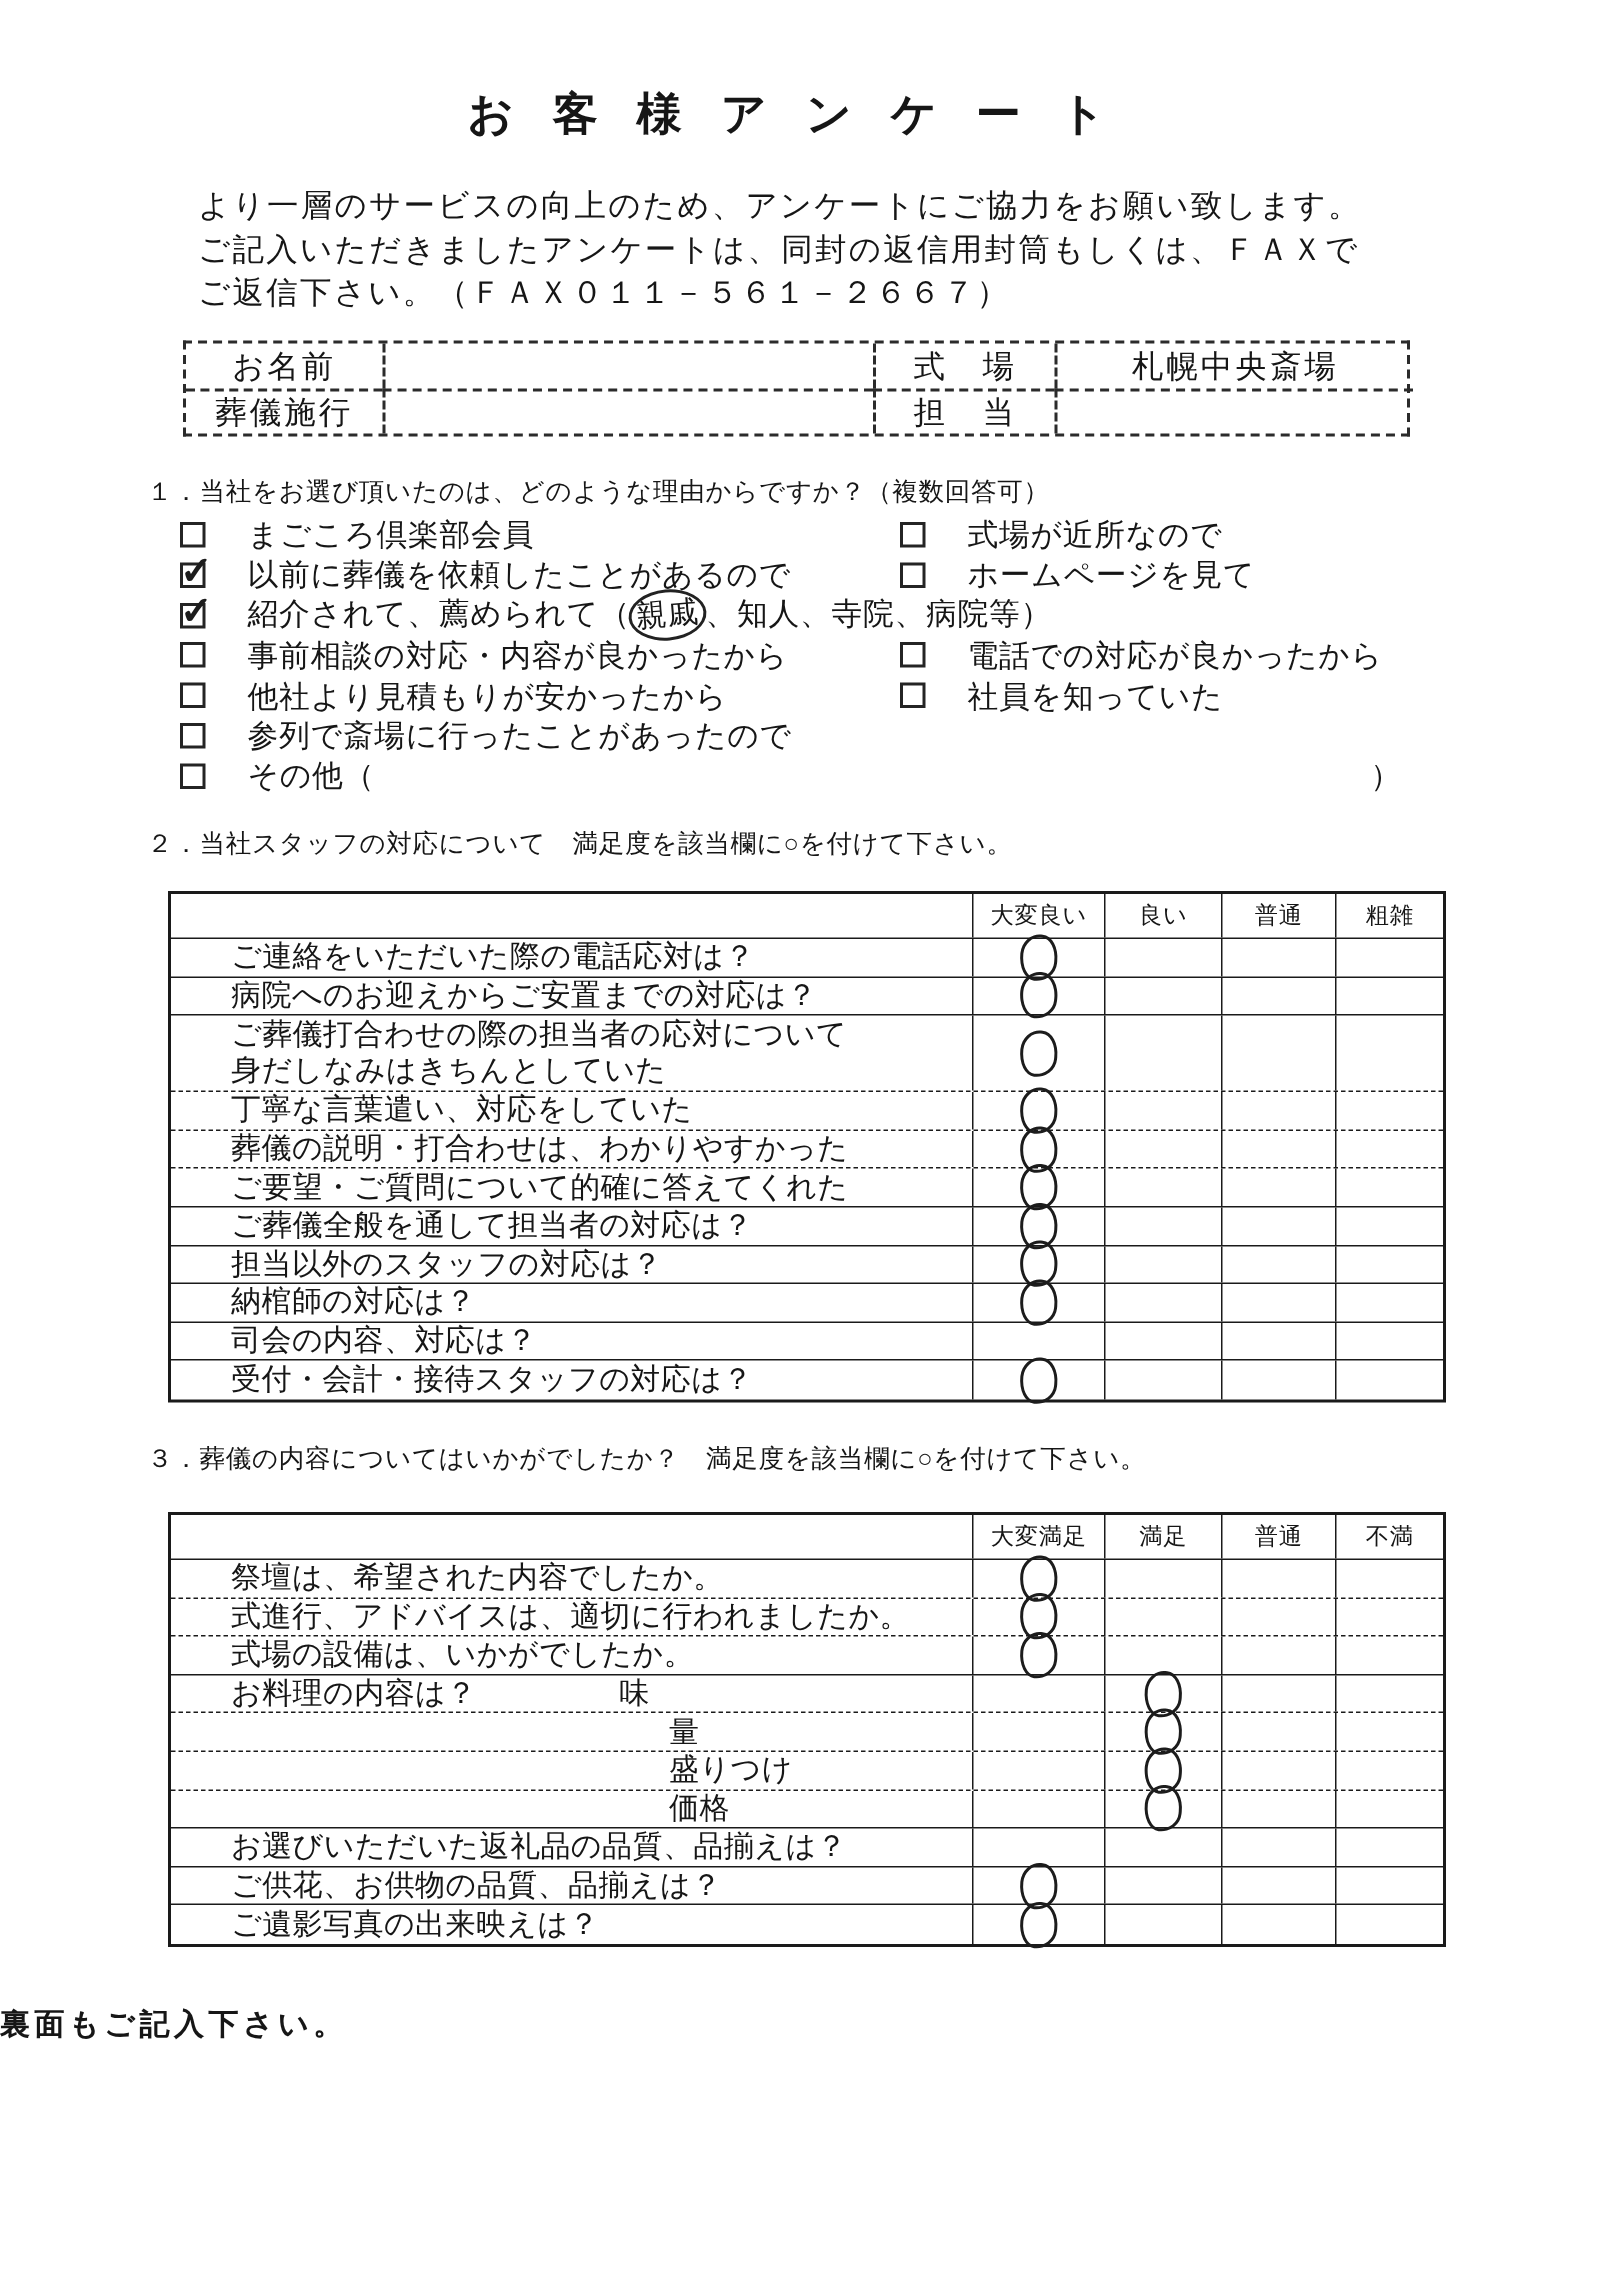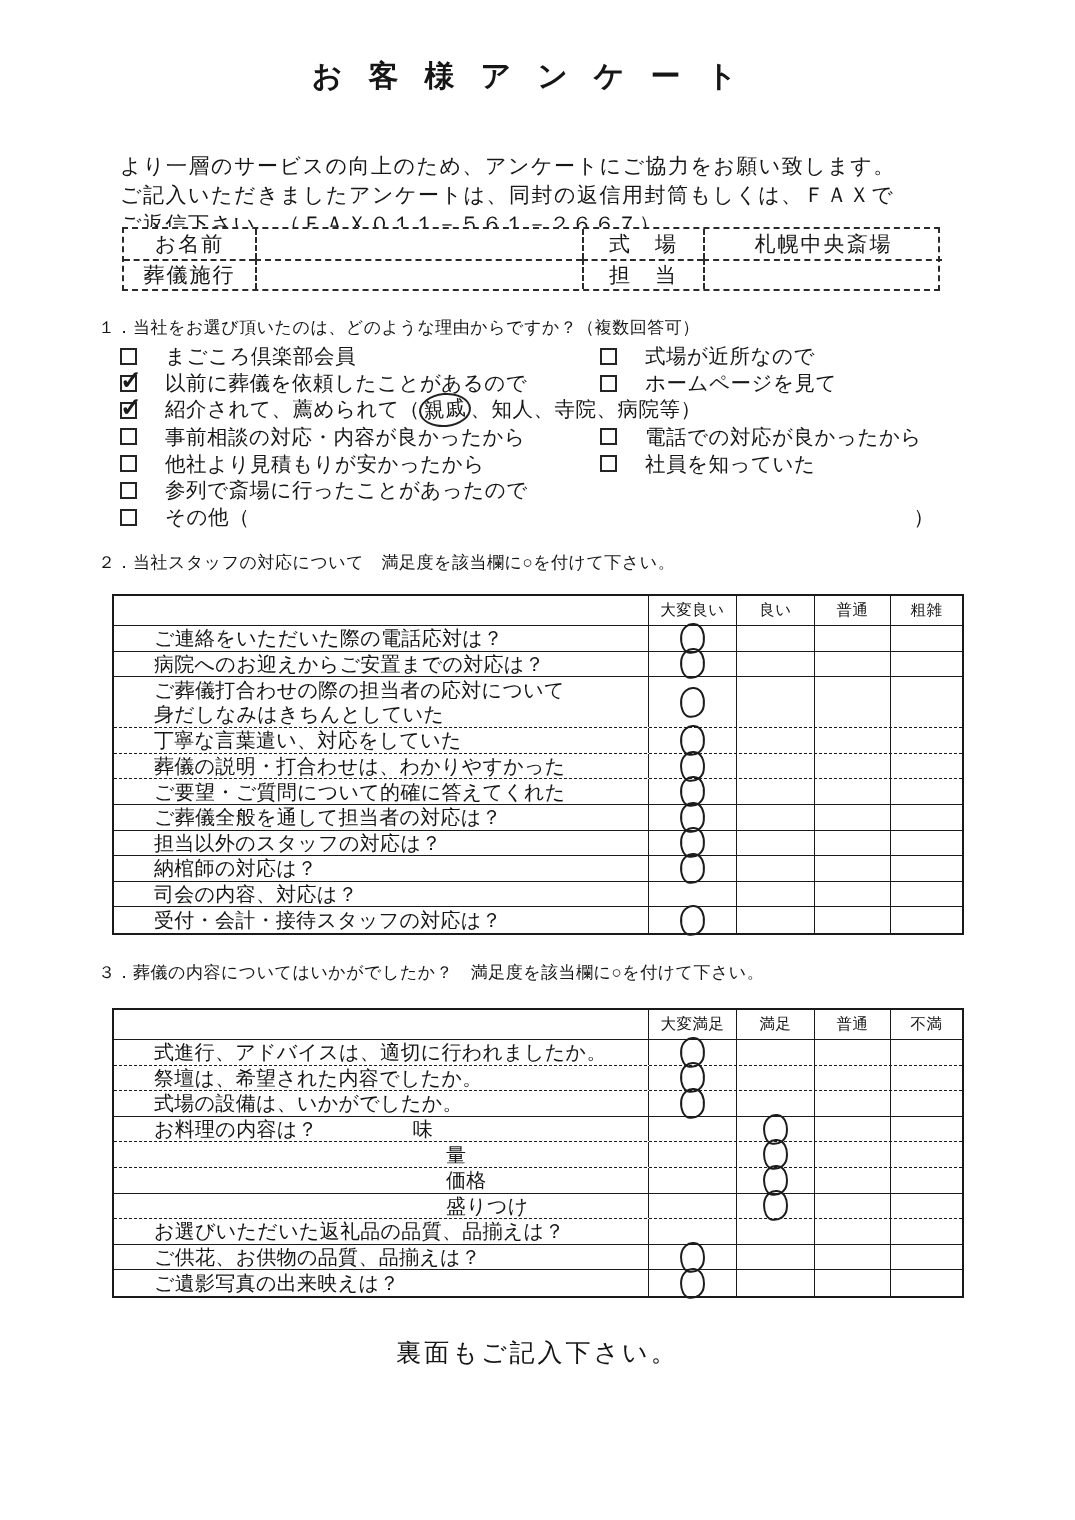--- a/index.html
+++ b/index.html
@@ -3,21 +3,21 @@
 <meta charset="utf-8">
 <style>
   * { margin:0; padding:0; box-sizing:border-box; }
   html,body { background:#ffffff; }
   body { width:1075px; height:1520px; font-family:"Liberation Sans", sans-serif; color:#161616; }
   .page { position:relative; width:1075px; height:1520px; background:#fff; overflow:hidden; }
 
   .title { position:absolute; top:56px; left:0; width:100%; text-align:center;
            font-size:30px; font-weight:bold; letter-spacing:26px; }
 
-  .intro { position:absolute; top:123px; left:120px; font-size:21px; line-height:29px; letter-spacing:1.5px;margin-top:28px; }
+  .intro { position:absolute; top:123px; left:132px; font-size:21px; line-height:29px; letter-spacing:1.5px; }
 
   .info-box { position:absolute; top:227px; left:122px; width:818px;
               border:2.5px dashed #2b2b2b; display:grid;
               grid-template-columns:131px 327px 121px 239px; grid-auto-rows:30px; background:#fff; }
   .ib-cell { display:flex; align-items:center; justify-content:center; font-size:21px; letter-spacing:2px; }
   .ib-cell.bl { border-left:2.5px dashed #2b2b2b; }
   .ib-cell.bt { border-top:2.5px dashed #2b2b2b; }
 
   .q-heading { position:absolute; font-size:17px; letter-spacing:0.5px; white-space:nowrap; }
   #q1-heading { top:316px; left:98px; }
@@ -47,22 +47,22 @@
           white-space:pre-line; line-height:24px; }
   .td.q.ind { padding-left:332px; }
   .td.q .sub { margin-left:95px; }
   .td.a { border-left:1.9px solid #1a1a1a; justify-content:center; position:relative; overflow:visible; }
   .a1 { flex:0 0 88px; } .a2 { flex:0 0 78px;font-family:Liberation Mono, monospace; } .a3 { flex:0 0 76px; } .a4 { flex:1 1 auto; }
   .td.h { font-size:15.5px; letter-spacing:0.5px; }
   .circle { display:none; width:25px; height:31px; border:2.3px solid #1c1c1c;
             border-radius:52% 48% 58% 46% / 47% 56% 44% 58%; transform:rotate(6deg); background:transparent; }
   .td.a.marked .circle { display:block; }
 
-  .footer { position:absolute; top:1336px; left:0; width:100%; text-align:center;
-            font-size:25px; font-weight:normal; letter-spacing:3px; }
+  .footer { position:absolute; top:1336px; left:0; width:100%; text-align:left;
+            font-size:20px; font-weight:bold; letter-spacing:3px; }
 </style>
 </head>
 <body>
 
 <div class="page">
 
   <div class="title">お客様アンケート</div>
 
   <div class="intro">
     <div>より一層のサービスの向上のため、アンケートにご協力をお願い致します。</div>
@@ -263,37 +263,37 @@
 
   <div class="tbl" id="table3">
     <div class="tr head">
       <div class="td q"></div>
       <div class="td a a1 h">大変満足</div>
       <div class="td a a2 h">満足</div>
       <div class="td a a3 h">普通</div>
       <div class="td a a4 h">不満</div>
     </div>
     <div class="tr dash">
+      <div class="td q">祭壇は、希望された内容でしたか。</div>
+      <div class="td a a1 marked">
+          <div class="circle"></div>
+        </div>
+      <div class="td a a2"></div>
+      <div class="td a a3"></div>
+      <div class="td a a4"></div>
+    </div>
+    <div class="tr dash">
       <div class="td q">式進行、アドバイスは、適切に行われましたか。</div>
       <div class="td a a1 marked">
           <div class="circle"></div>
         </div>
       <div class="td a a2"></div>
       <div class="td a a3"></div>
       <div class="td a a4"></div>
     </div>
-    <div class="tr dash">
-      <div class="td q">祭壇は、希望された内容でしたか。</div>
-      <div class="td a a1 marked">
-          <div class="circle"></div>
-        </div>
-      <div class="td a a2"></div>
-      <div class="td a a3"></div>
-      <div class="td a a4"></div>
-    </div>
     <div class="tr">
       <div class="td q">式場の設備は、いかがでしたか。</div>
       <div class="td a a1 marked">
           <div class="circle"></div>
         </div>
       <div class="td a a2"></div>
       <div class="td a a3"></div>
       <div class="td a a4"></div>
     </div>
     <div class="tr dash">
@@ -307,38 +307,38 @@
     </div>
     <div class="tr dash">
       <div class="td q ind">量</div>
       <div class="td a a1"></div>
       <div class="td a a2 marked">
           <div class="circle"></div>
         </div>
       <div class="td a a3"></div>
       <div class="td a a4"></div>
     </div>
+    <div class="tr dash">
+      <div class="td q ind">盛りつけ</div>
+      <div class="td a a1"></div>
+      <div class="td a a2 marked">
+          <div class="circle"></div>
+        </div>
+      <div class="td a a3"></div>
+      <div class="td a a4"></div>
+    </div>
     <div class="tr">
       <div class="td q ind">価格</div>
       <div class="td a a1"></div>
       <div class="td a a2 marked">
           <div class="circle"></div>
         </div>
       <div class="td a a3"></div>
       <div class="td a a4"></div>
     </div>
-    <div class="tr dash">
-      <div class="td q ind">盛りつけ</div>
-      <div class="td a a1"></div>
-      <div class="td a a2 marked">
-          <div class="circle"></div>
-        </div>
-      <div class="td a a3"></div>
-      <div class="td a a4"></div>
-    </div>
     <div class="tr">
       <div class="td q">お選びいただいた返礼品の品質、品揃えは？</div>
       <div class="td a a1"></div>
       <div class="td a a2"></div>
       <div class="td a a3"></div>
       <div class="td a a4"></div>
     </div>
     <div class="tr">
       <div class="td q">ご供花、お供物の品質、品揃えは？</div>
       <div class="td a a1 marked">

